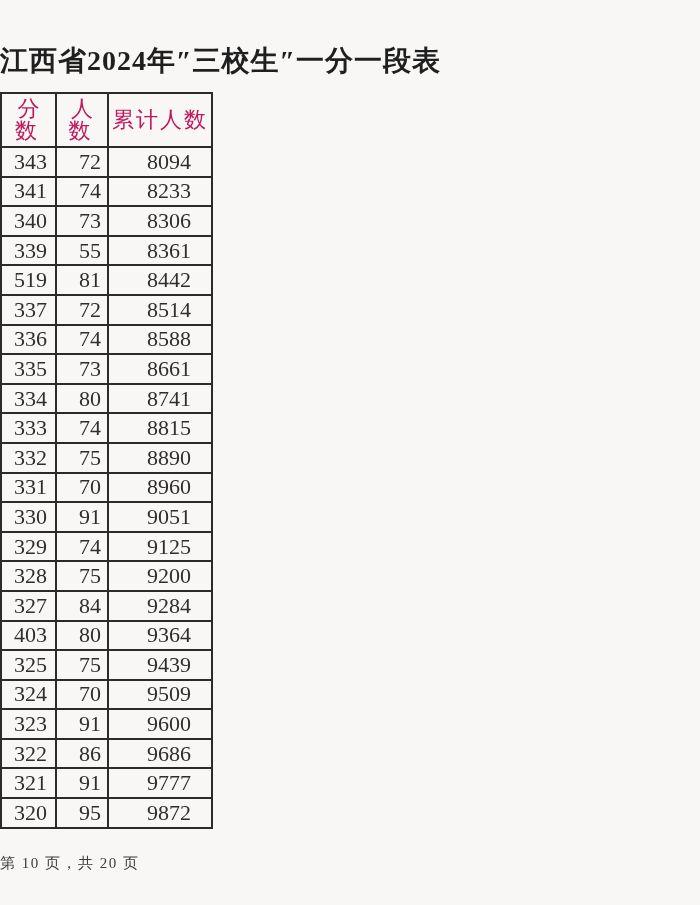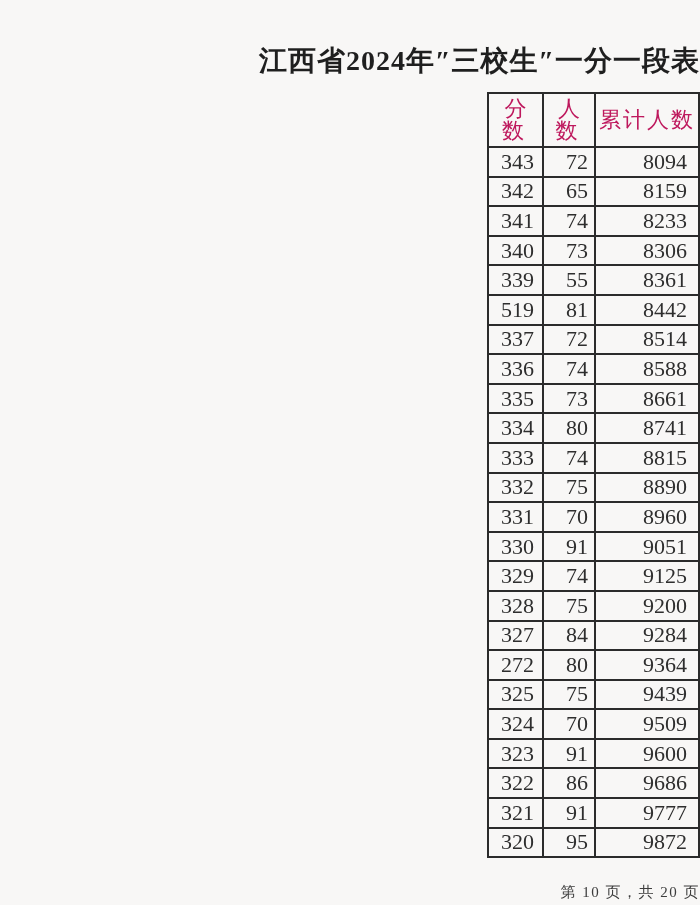--- a/index.html
+++ b/index.html
@@ -12,21 +12,21 @@
     background: #f8f7f6;
     font-family: "Liberation Serif", "DejaVu Serif", serif;
     color: #262626;
     overflow: hidden;
   }
   .page {
     width: 700px;
     height: 662px;
     display: flex;
     flex-direction: column;
-    align-items: flex-end;
+    align-items: flex-start;
     box-sizing: border-box;
   }
   .doc-title {
     margin-top: 42px;
     font-size: 28px;
     font-weight: bold;
     letter-spacing: 1px;
     color: #1f1f1f;
     white-space: nowrap;
   }
@@ -51,21 +51,21 @@
     padding: 4px 2px;
     color: #be185d;
   }
   .score-table th.w2 { letter-spacing: 5px; text-indent: 5px; }
   .score-table td {
     text-align: right;
     color: #2e2e2e;
   }
   .score-table td[data-col="0"] { padding-right: 8px; }
   .score-table td[data-col="1"] { padding-right: 6px; padding-left: 12px; }
-  .score-table td[data-col="2"] { padding-right: 11px; }
+  .score-table td[data-col="2"] { padding-right: 20px; }
   .col-score { width: 55px; }
   .col-count { width: 52px; }
   .col-cum   { width: 104px; }
   .page-footer {
     margin-top: 25px;
     font-size: 15px;
     letter-spacing: 1.5px;
     color: #3c3c3c;
   }
 </style>
@@ -90,25 +90,20 @@
       </tr>
     </thead>
     <tbody>
 
         <tr>
           <td data-col="0">343</td>
           <td data-col="1">72</td>
           <td data-col="2">8094</td>
         </tr>
 
-        <tr>
-          <td data-col="0">342</td>
-          <td data-col="1">65</td>
-          <td data-col="2">8159</td>
-        </tr>
 
         <tr>
           <td data-col="0">341</td>
           <td data-col="1">74</td>
           <td data-col="2">8233</td>
         </tr>
 
         <tr>
           <td data-col="0">340</td>
           <td data-col="1">73</td>
@@ -187,21 +182,21 @@
           <td data-col="2">9200</td>
         </tr>
 
         <tr>
           <td data-col="0">327</td>
           <td data-col="1">84</td>
           <td data-col="2">9284</td>
         </tr>
 
         <tr>
-          <td data-col="0">272</td>
+          <td data-col="0">403</td>
           <td data-col="1">80</td>
           <td data-col="2">9364</td>
         </tr>
 
         <tr>
           <td data-col="0">325</td>
           <td data-col="1">75</td>
           <td data-col="2">9439</td>
         </tr>
 

